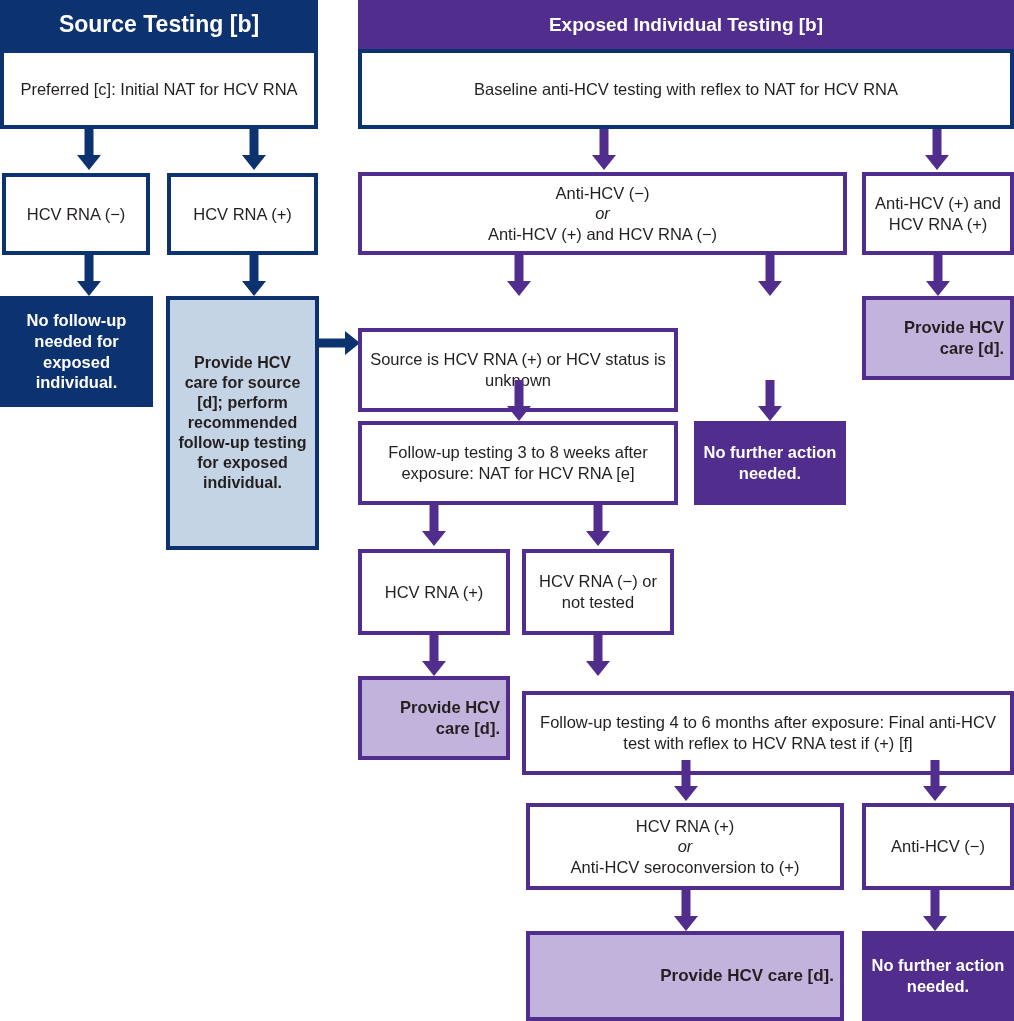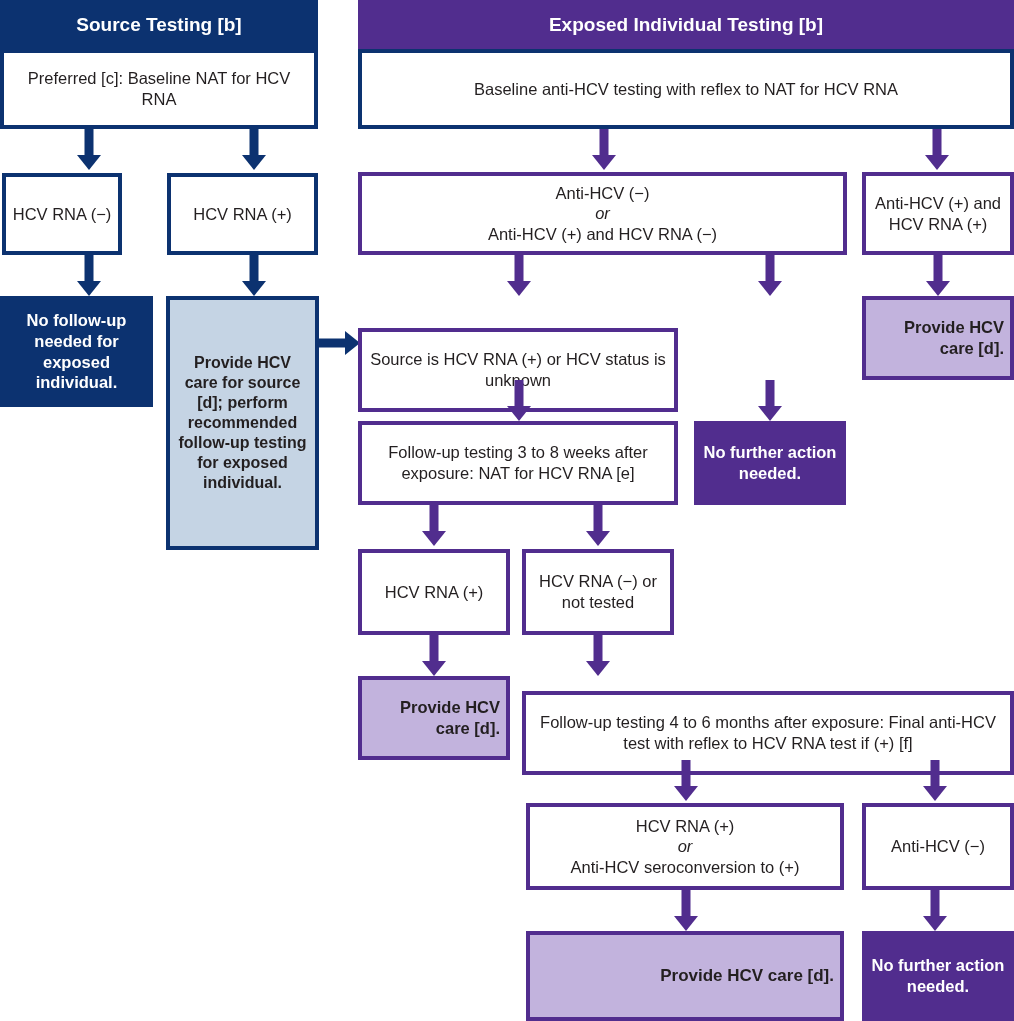--- a/index.html
+++ b/index.html
@@ -27,21 +27,21 @@
     font-size: 16.5px;
     padding: 4px 6px;
   }
   .node .txt { width: 100%; }
 
   
   .hdr-navy {
     background: #0c3270;
     color: #ffffff;
     font-weight: bold;
-    font-size: 19px;
+    font-size: 23px;
     border: none;
   }
   .hdr-purple {
     background: #512d8e;
     color: #ffffff;
     font-weight: bold;
     font-size: 19px;
     border: none;
   }
 
@@ -130,33 +130,33 @@
 </head>
 <body>
 
 <div id="canvas">
 
   <div class="node hdr-navy" style="left:0px; top:0px; width:318px; height:49px;">
     <span class="txt">Source Testing [b]</span>
   </div>
 
   <div class="node navy-outline" style="left:0px; top:49px; width:318px; height:80px;">
-    <span class="txt">Preferred [c]: Baseline NAT for HCV RNA</span>
+    <span class="txt">Preferred [c]: Initial NAT for HCV RNA</span>
   </div>
 
   <div class="arrow-down" style="left:77px; top:129px; width:24px; height:41px;">
     <div class="shaft navy-shaft" style="height:26px;"></div>
     <div class="head navy-head" style="top:26px;"></div>
   </div>
   <div class="arrow-down" style="left:242px; top:129px; width:24px; height:41px;">
     <div class="shaft navy-shaft" style="height:26px;"></div>
     <div class="head navy-head" style="top:26px;"></div>
   </div>
 
-  <div class="node navy-outline" style="left:2px; top:173px; width:120px; height:82px;">
+  <div class="node navy-outline" style="left:2px; top:173px; width:148px; height:82px;">
     <span class="txt">HCV RNA (−)</span>
   </div>
 
   <div class="node navy-outline" style="left:167px; top:173px; width:151px; height:82px;">
     <span class="txt">HCV RNA (+)</span>
   </div>
 
   <div class="arrow-down" style="left:77px; top:255px; width:24px; height:41px;">
     <div class="shaft navy-shaft" style="height:26px;"></div>
     <div class="head navy-head" style="top:26px;"></div>

